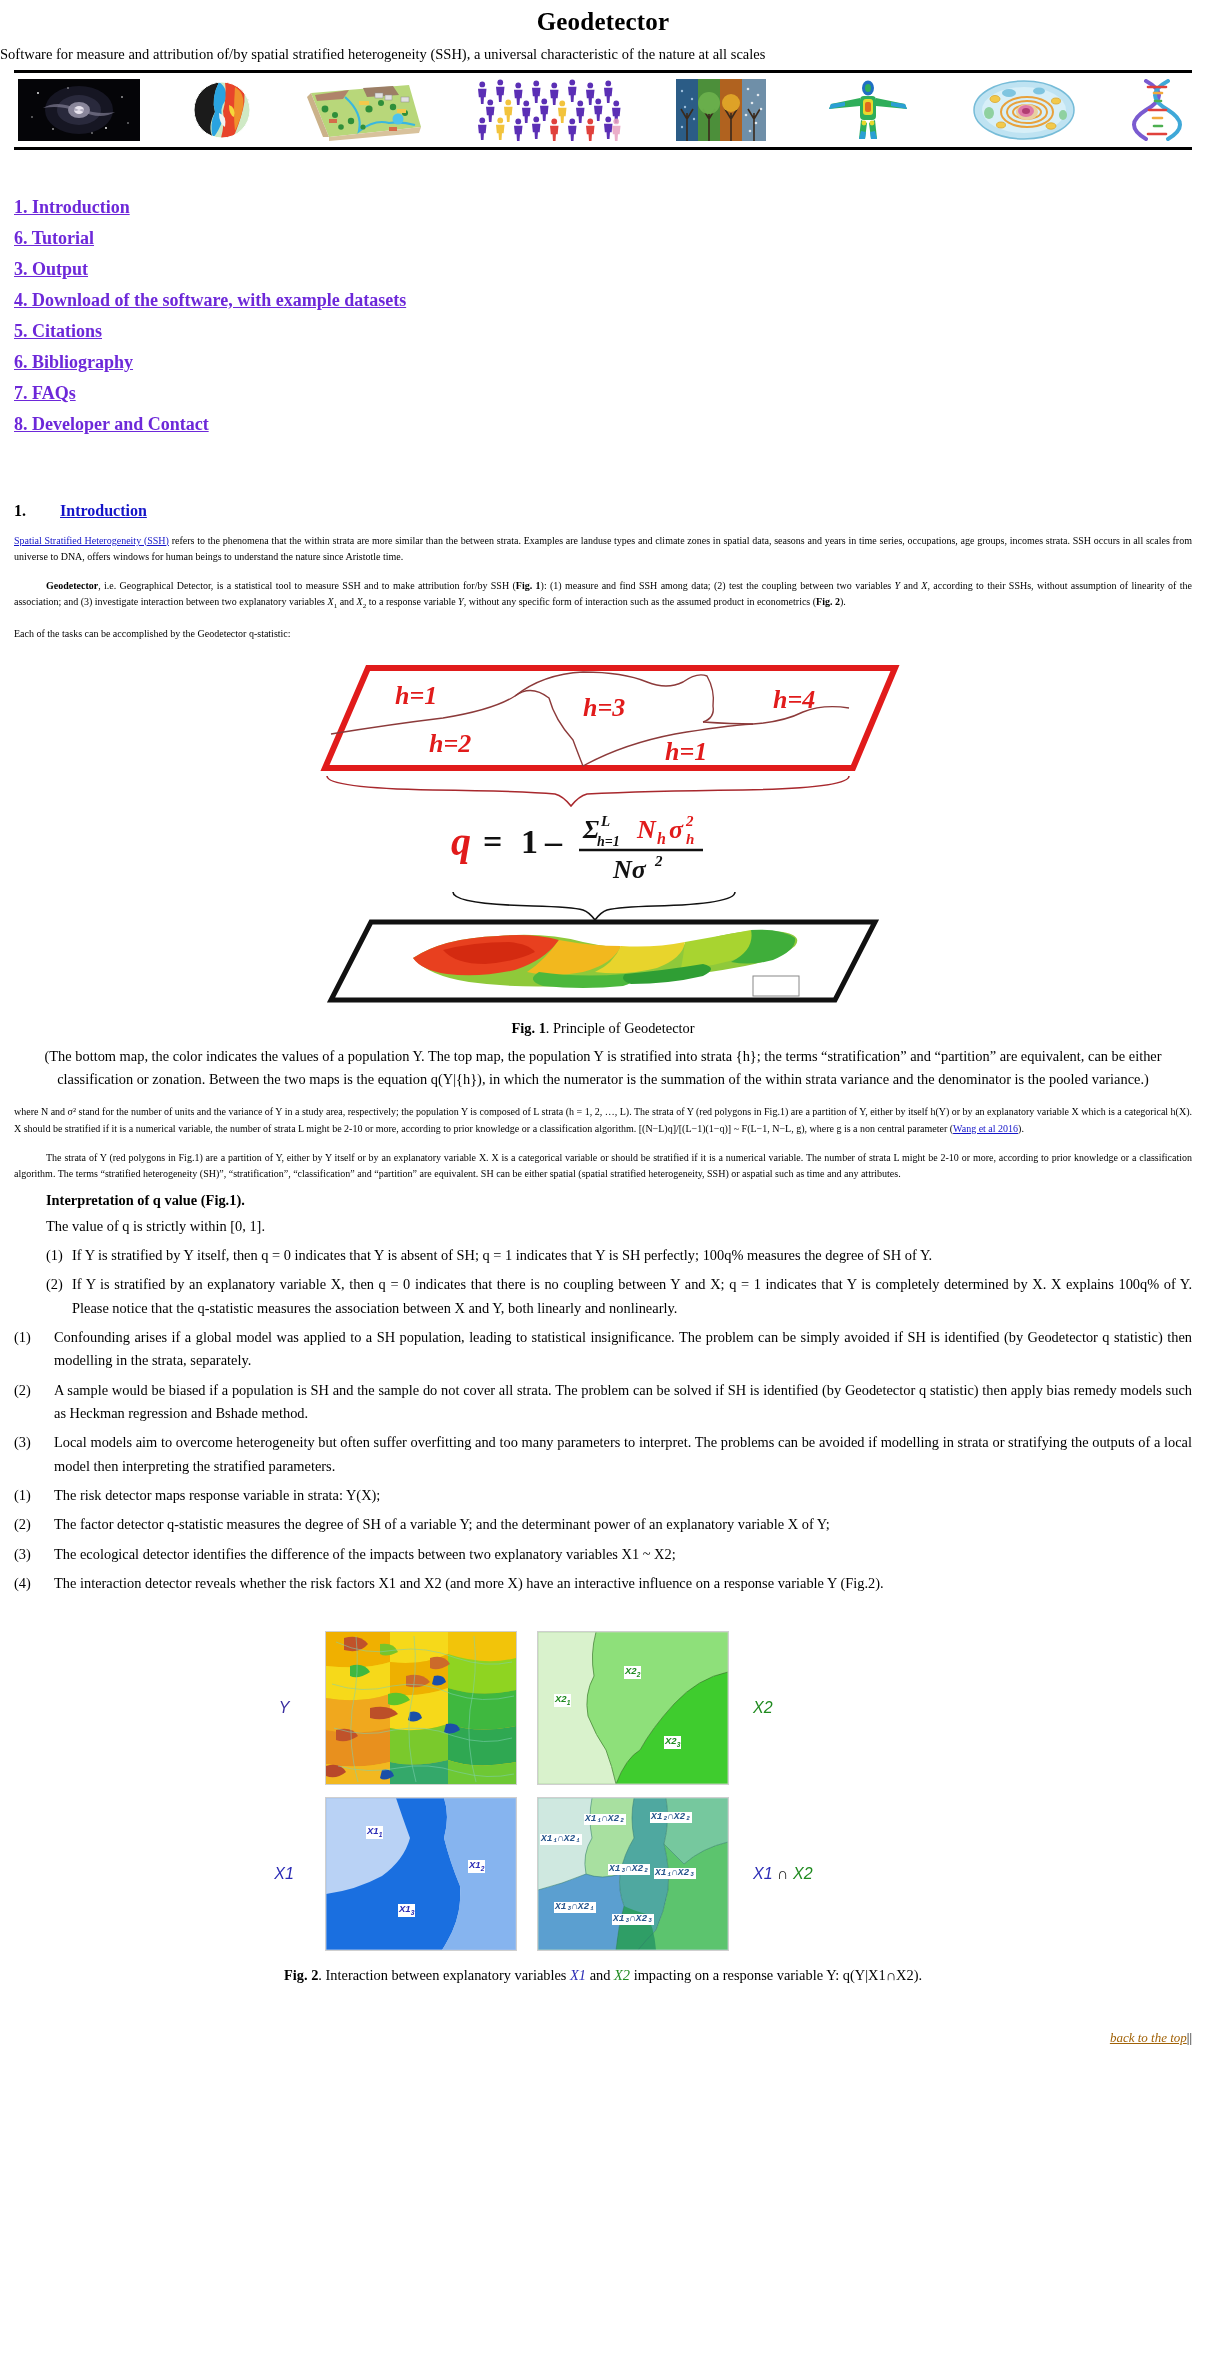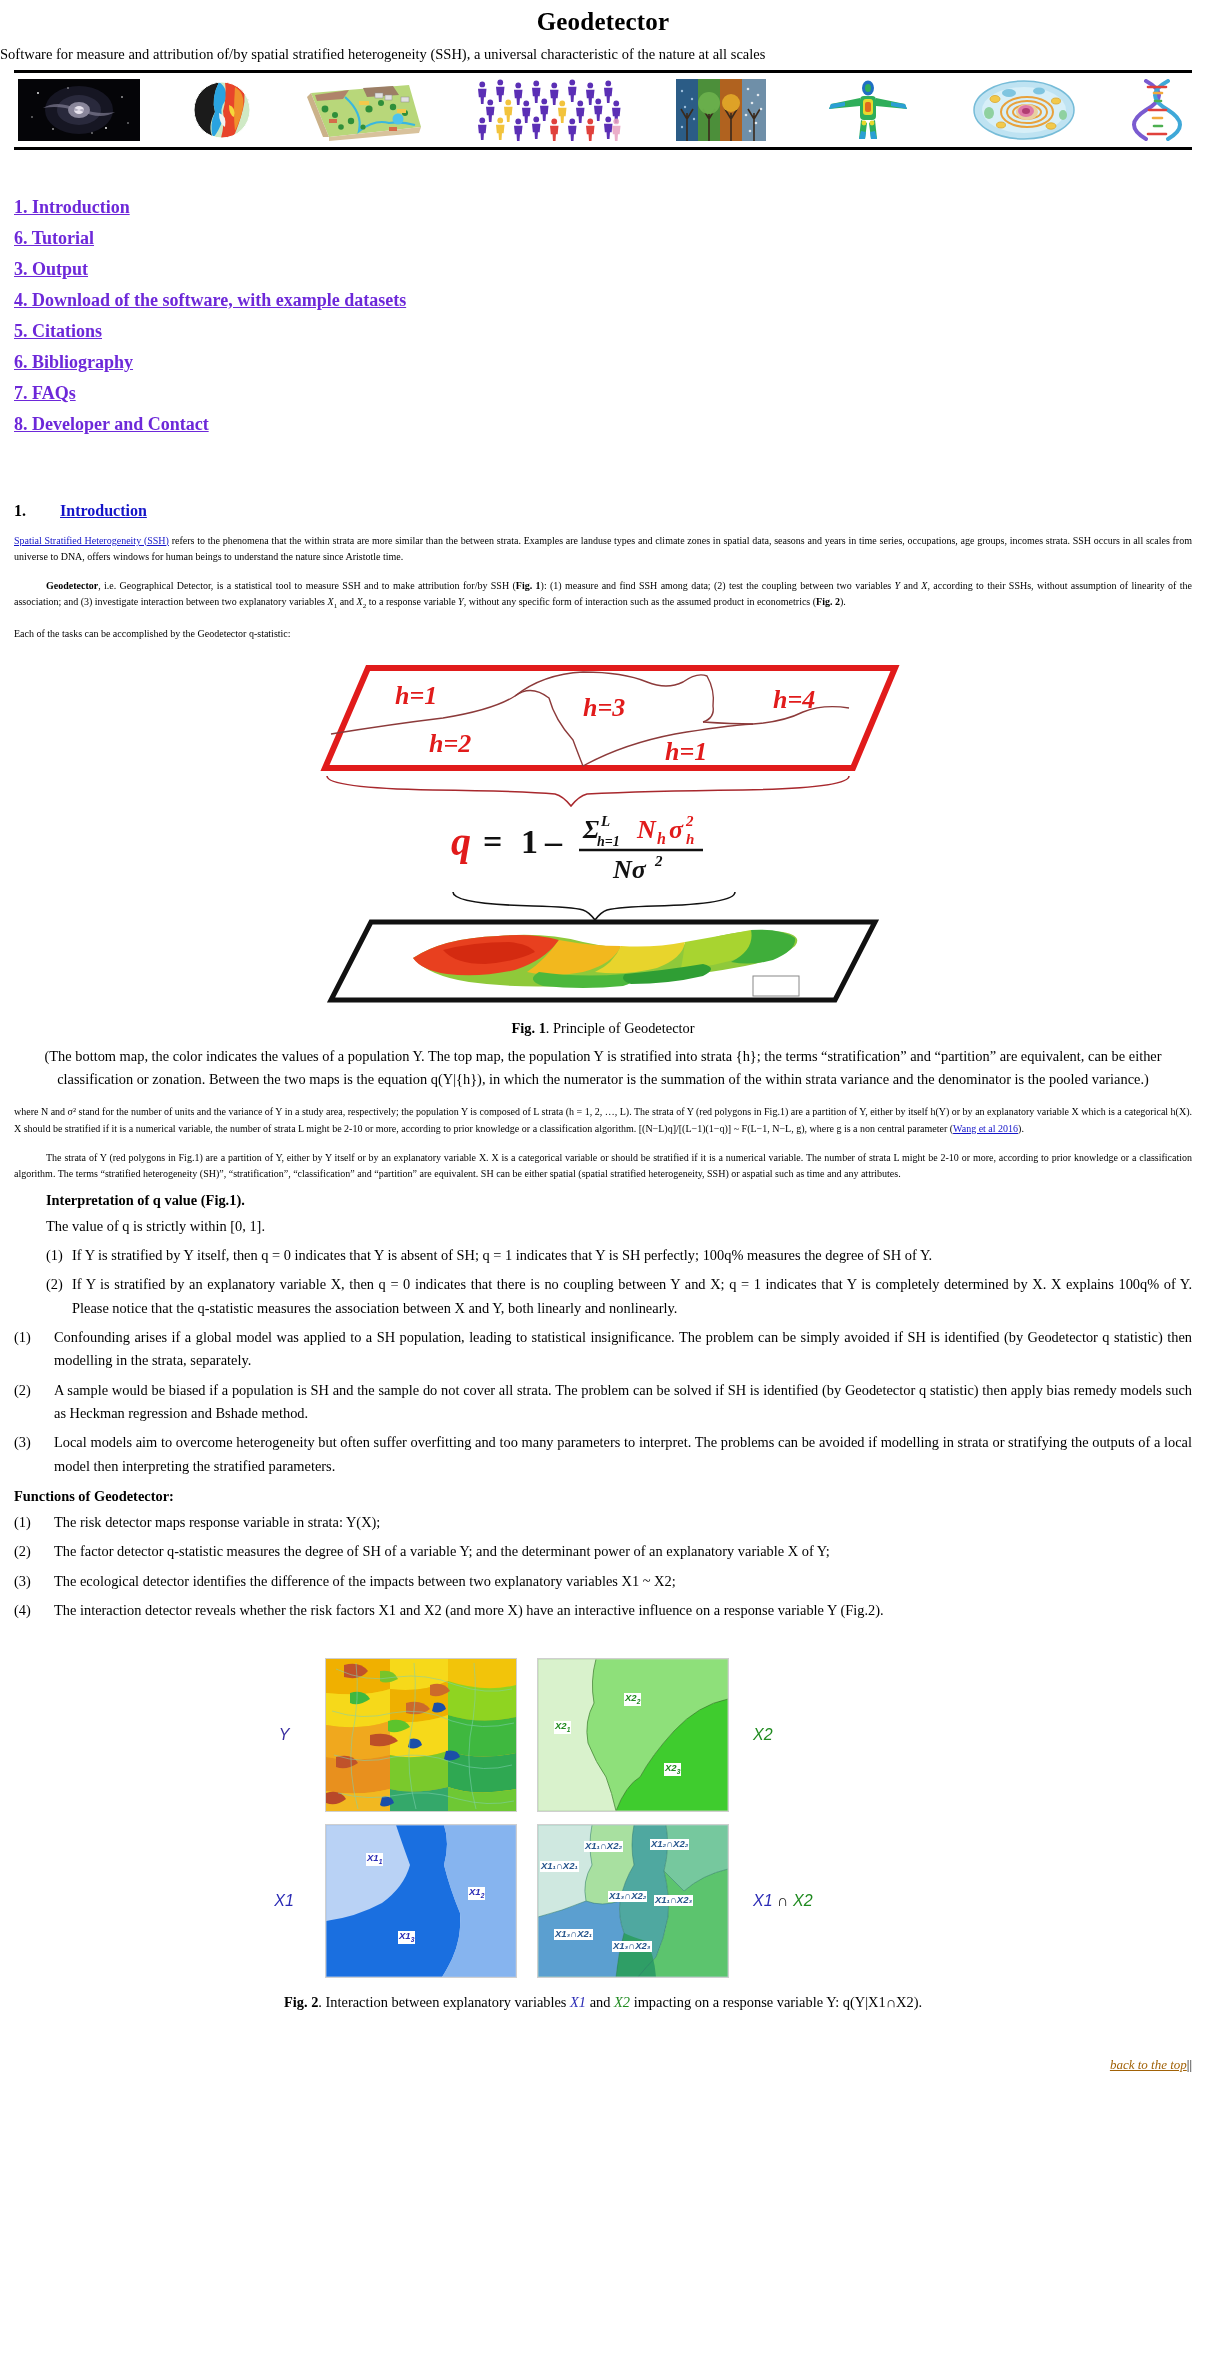--- a/index.html
+++ b/index.html
@@ -167,21 +167,21 @@
     font-size: 9.5px;
     font-style: italic;
     font-weight: bold;
     font-family: "Liberation Sans", sans-serif;
     padding: 0 1px;
     white-space: nowrap;
     line-height: 1.15;
   }
   .c-blue { color: #2b2bb5; }
   .c-green { color: #1f8a1f; }
-  .c-mix  { color: #26558c; }
+  .c-mix  { color: #26558c; font-family: Liberation Mono, monospace; }
 
   
   .footer {
     margin: 46px 14px 16px 14px;
     text-align: right;
     font-size: 13px;
   }
   .footer a {
     color: #a16207;
     text-decoration: underline;
@@ -616,21 +616,20 @@
     </div>
     <div class="num-item wide" style="margin-left:0">
       <span class="marker">(2)</span>
       <span class="txt">A sample would be biased if a population is SH and the sample do not cover all strata. The problem can be solved if SH is identified (by Geodetector q statistic) then apply bias remedy models such as Heckman regression and Bshade method.</span>
     </div>
     <div class="num-item wide" style="margin-left:0">
       <span class="marker">(3)</span>
       <span class="txt">Local models aim to overcome heterogeneity but often suffer overfitting and too many parameters to interpret. The problems can be avoided if modelling in strata or stratifying the outputs of a local model then interpreting the stratified parameters.</span>
     </div>
 
-    <div class="sub-head" style="margin-left:0">Functions of Geodetector:</div>
     <div class="num-item wide" style="margin-left:0">
       <span class="marker">(1)</span>
       <span class="txt">The risk detector maps response variable in strata: Y(X);</span>
     </div>
     <div class="num-item wide" style="margin-left:0">
       <span class="marker">(2)</span>
       <span class="txt">The factor detector q-statistic measures the degree of SH of a variable Y; and the determinant power of an explanatory variable X of Y;</span>
     </div>
     <div class="num-item wide" style="margin-left:0">
       <span class="marker">(3)</span>

